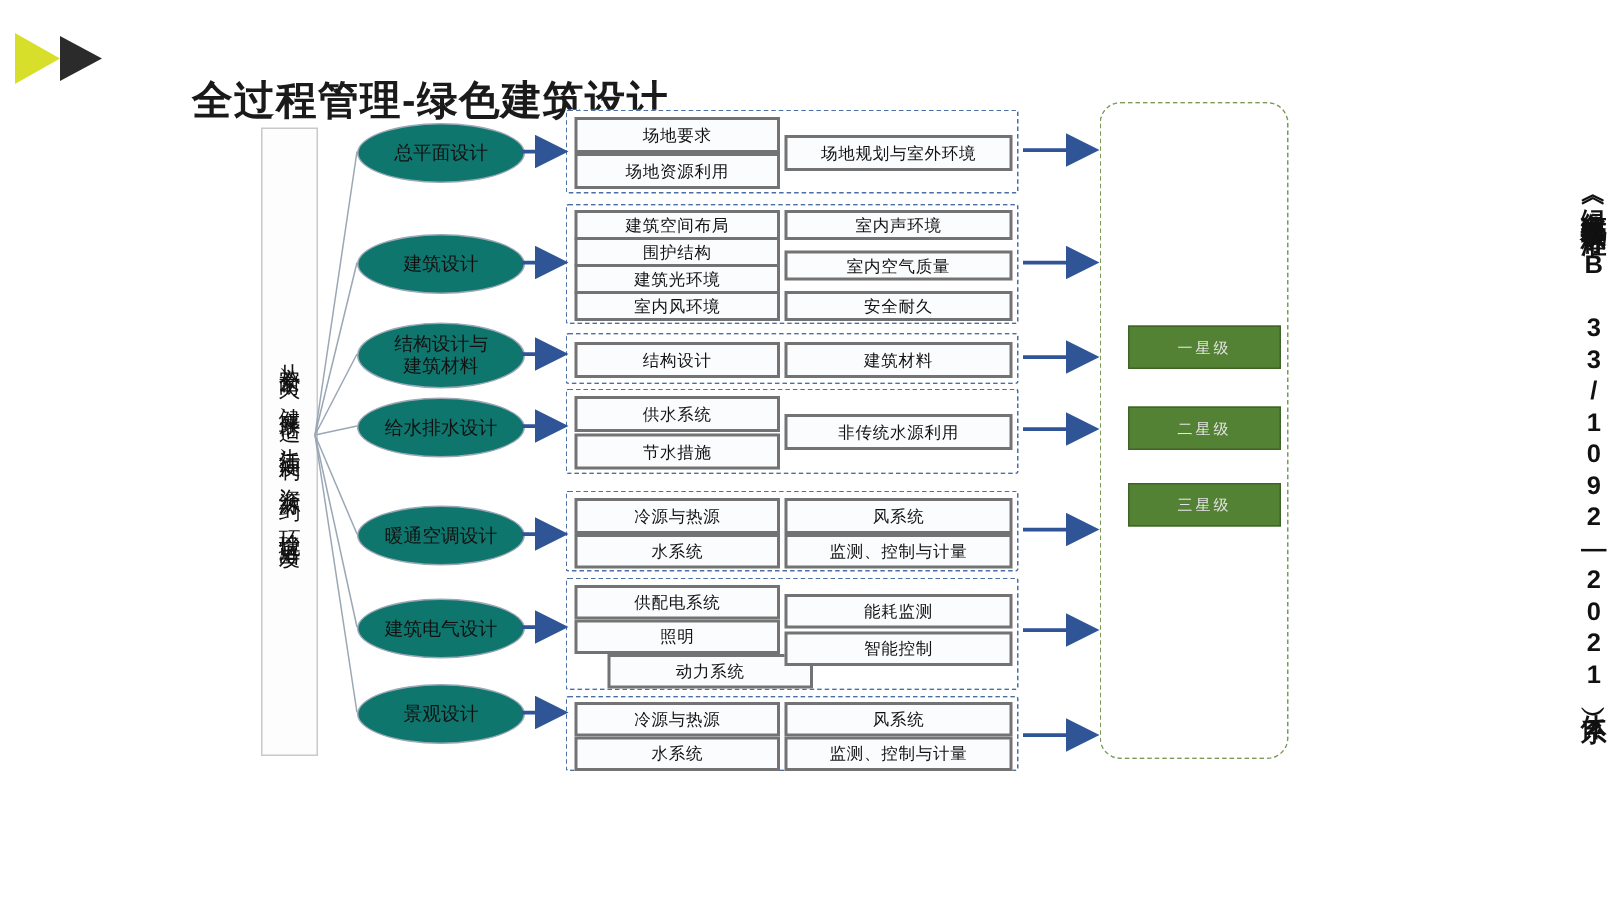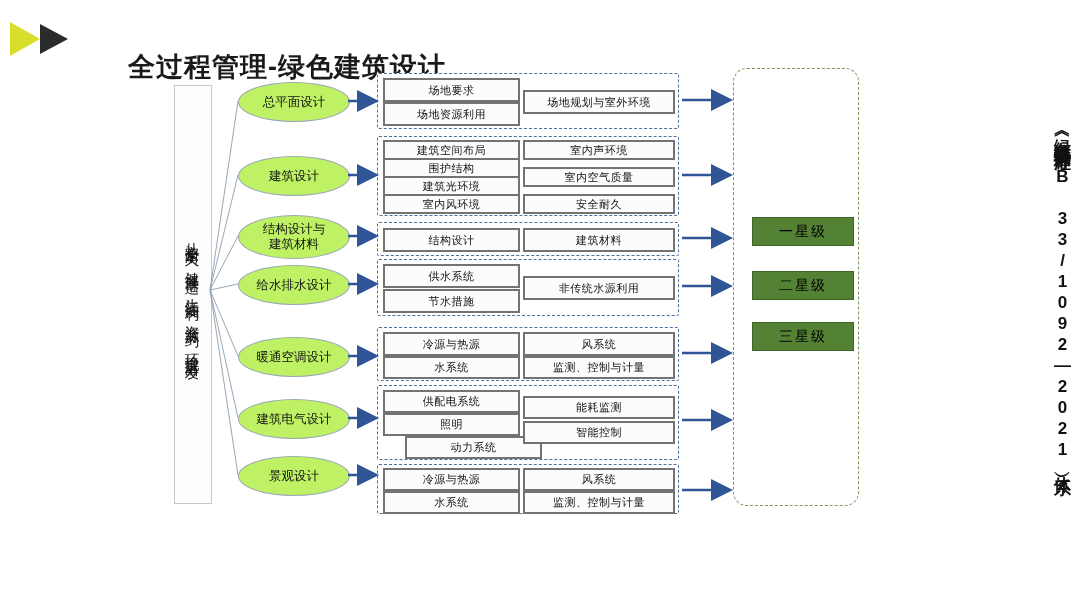--- a/index.html
+++ b/index.html
@@ -42,41 +42,41 @@
   .rtext{
     position:absolute;right:6px;top:70px;width:46px;height:450px;
     writing-mode:vertical-rl;text-orientation:upright;
     font-size:17px;font-weight:bold;color:#111;letter-spacing:2px;
     display:flex;align-items:flex-start;justify-content:center;
   }
 
   
   .ellipse{
     position:absolute;border:1px solid #9aa7b5;border-radius:50%;
-    background:#bef264;display:flex;align-items:center;justify-content:center;
+    background:#0f766e;display:flex;align-items:center;justify-content:center;
     text-align:center;font-size:12.5px;color:#111;line-height:15px;
   }
 
   
   .group-box{
     position:absolute;border:1px dashed #4a6fa5;border-radius:2px;background:#ffffff;
   }
 
   
   .pill{
     position:absolute;border:2px solid #737373;background:#fbfcfd;
     font-size:11px;color:#111;display:flex;align-items:center;justify-content:center;
     letter-spacing:0.5px;
   }
 
   
   .star-col{position:absolute;}
   .star-box{
-    position:absolute;background:#548235;color:#000000;border:1px solid #3f6427;
-    font-size:14px;display:flex;align-items:center;justify-content:center;letter-spacing:2px;
+    position:absolute;background:#548235;color:#e5e5e5;border:1px solid #3f6427;
+    font-size:10px;display:flex;align-items:center;justify-content:center;letter-spacing:2px;
   }
 
   
   .right-container{
     position:absolute;left:733px;top:68px;width:124px;height:436px;
     border:1px dashed #7a9a5a;border-radius:14px;background:#fff;
   }
 
   
   .footer{

